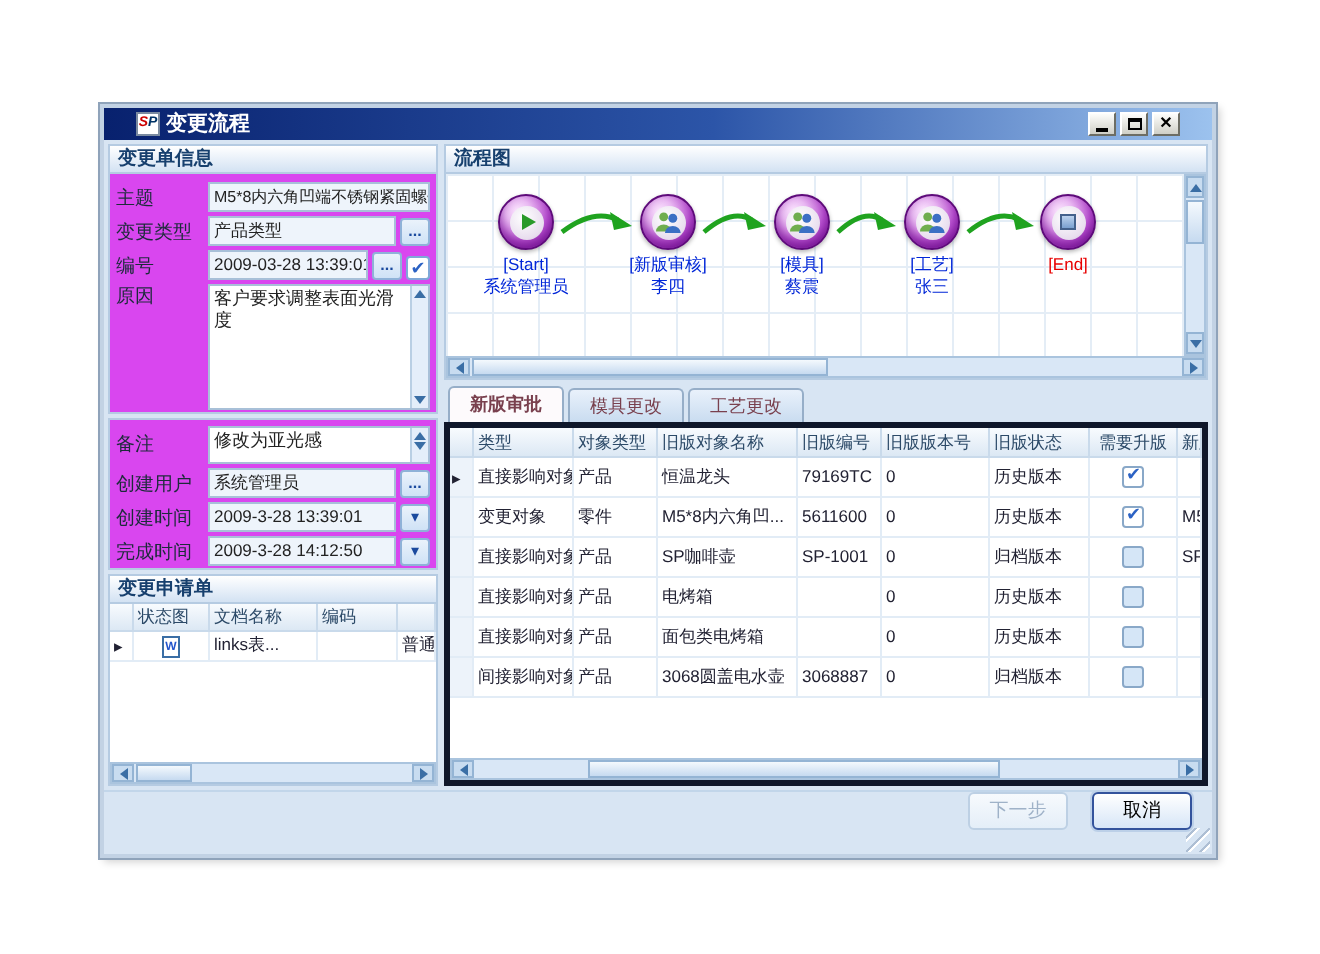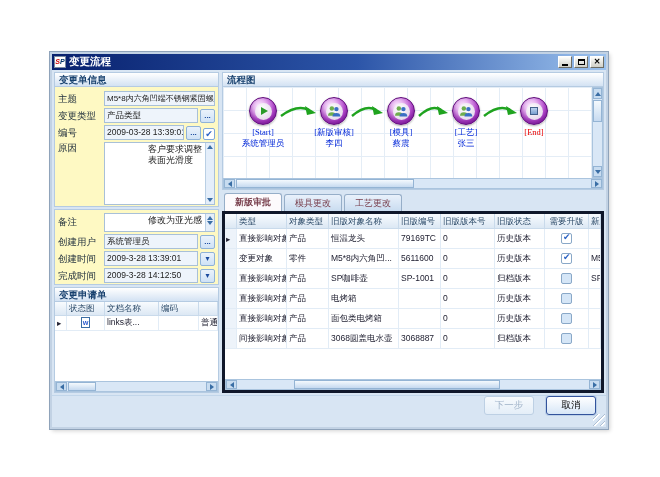--- a/index.html
+++ b/index.html
@@ -4,41 +4,41 @@
 <style>
   * { margin:0; padding:0; box-sizing:border-box; }
   html,body { width:660px; height:477px; background:#ffffff;
     font-family:"Liberation Sans","DejaVu Sans",sans-serif; overflow:hidden; }
 
   .window { position:absolute; left:50px; top:52px; width:558px; height:377px;
     background:#d8e5f3; border:2px solid #c2d2e4; outline:1px solid #8fa3ba;
     box-shadow:2px 2px 4px rgba(0,0,0,.18); }
 
   
-  .titlebar { height:16px; display:flex; align-items:center; padding:0 2px;
+  .titlebar { height:16px; display:flex; align-items:center; padding:0 16px;
     background:linear-gradient(90deg,#08216e 0%,#2c55a8 55%,#9cc2ee 100%); }
   .app-icon { width:12px; height:12px; background:#fff; border:1px solid #7a8aa0;
     font-size:7px; font-weight:bold; line-height:10px; text-align:center; margin-right:3px; }
   .app-icon .s{color:#c00;} .app-icon .p{color:#036;}
   .titlebar .title { color:#fff; font-size:10.5px; font-weight:bold; flex:1;
     white-space:nowrap; overflow:hidden; }
   .winbtns { display:flex; gap:2px; }
   .winbtn { width:14px; height:12px; background:linear-gradient(#fdfdfb,#cfcfc7);
     border:1px solid; border-color:#fff #6d6d64 #6d6d64 #fff; display:flex;
     align-items:center; justify-content:center; padding:0; cursor:default; }
   .glyph-min{ width:6px; height:2px; background:#000; margin-top:6px; }
   .glyph-max{ width:7px; height:6px; border:1px solid #000; border-top:2px solid #000; }
   .glyph-x{ font-size:8px; font-weight:bold; color:#000; line-height:8px; }
 
   
   .client { position:relative; height:357px; }
   .panels { position:absolute; left:2px; top:2px; right:2px; bottom:34px;
     display:flex; gap:3px; }
 
-  .box { background:#fef9c3; border:1px solid #b5cbe2; display:flex; flex-direction:column; }
+  .box { background:#d946ef; border:1px solid #b5cbe2; display:flex; flex-direction:column; }
   .gheader { height:14px; background:linear-gradient(#ffffff,#d3e2f3);
     border-bottom:1px solid #b5cbe2; color:#17406e; font-size:9.5px; font-weight:bold;
     padding:1px 4px; line-height:12px; }
 
   
   .left { width:165px; display:flex; flex-direction:column; gap:2px; }
   .box1 { height:135px; }
   .box2 { height:76px; padding-top:2px; }
   .box3 { flex:1; }
 
@@ -48,21 +48,21 @@
     font-size:8.5px; color:#222; line-height:13px; padding:0 2px;
     white-space:nowrap; overflow:hidden; }
   .mini-btn { flex:none; width:15px; height:14px; border:1px solid #8fb2d8; border-radius:2px;
     background:linear-gradient(#eaf2fb,#cfe2f6); color:#1a4a9e; font-size:8px; font-weight:bold;
     display:flex; align-items:center; justify-content:center; line-height:8px; }
   .chk { flex:none; width:12px; height:12px; background:#fff; border:1px solid #7fa8d8;
     border-radius:2px; color:#2b62c4; font-size:9px; line-height:11px; text-align:center; }
 
   .tarea-row { align-items:stretch; flex:1; }
   .tarea { flex:1; background:#fff; border:1px solid #a8c0d8; display:flex; }
-  .tarea .txt { flex:1; font-size:9px; color:#222; padding:1px 2px; line-height:11px;margin-left:41px; }
+  .tarea .txt { flex:1; font-size:9px; color:#222; padding:1px 2px; line-height:11px; }
   .vmini { width:9px; background:#e4eefa; border-left:1px solid #b9cfe4;
     display:flex; flex-direction:column; justify-content:space-between; align-items:center; }
   .vmini.topstack { justify-content:flex-start; gap:1px; }
   .tri { width:0; height:0; }
   .tri-up   { border-left:3px solid transparent; border-right:3px solid transparent; border-bottom:4px solid #3a6ea5; }
   .tri-down { border-left:3px solid transparent; border-right:3px solid transparent; border-top:4px solid #3a6ea5; }
   .tri-left { border-top:3px solid transparent; border-bottom:3px solid transparent; border-right:4px solid #3a6ea5; }
   .tri-right{ border-top:3px solid transparent; border-bottom:3px solid transparent; border-left:4px solid #3a6ea5; }
 
   
@@ -88,21 +88,21 @@
   .rq-empty { flex:1; background:#fff; border-top:none; }
   .ind-glyph { color:#2a5caa; font-size:8px; line-height:12px; }
   .doc-icon { display:inline-block; width:9px; height:11px; background:#fff;
     border:1px solid #3a6ea5; font-size:6px; color:#2255cc; font-weight:bold;
     line-height:10px; text-align:center; }
 
   
   .right { flex:1; display:flex; flex-direction:column; min-width:0; }
 
   .flow-group { height:118px; margin-bottom:3px; }
-  .flow-body { flex:1; display:flex; min-height:0;font-family:Liberation Serif, serif; }
+  .flow-body { flex:1; display:flex; min-height:0; }
   .canvas { position:relative; flex:1; background-color:#fff; overflow:hidden;
     background-image:linear-gradient(#e4edf6 1px,transparent 1px),
                      linear-gradient(90deg,#e4edf6 1px,transparent 1px);
     background-size:23px 23px; }
   .flow-hs { margin:0; }
 
   .node { position:absolute; top:10px; width:64px; display:flex; flex-direction:column;
     align-items:center; }
   .node-circle { width:28px; height:28px; border-radius:50%;
     background:radial-gradient(circle at 35% 30%,#fce8ff 0%,#e9b8f2 25%,#b84fd0 60%,#7c0f9e 100%);

